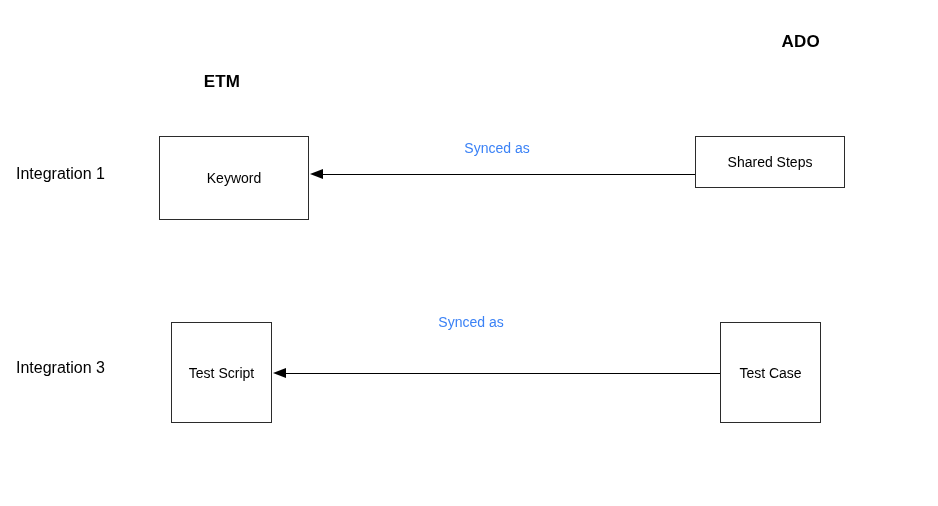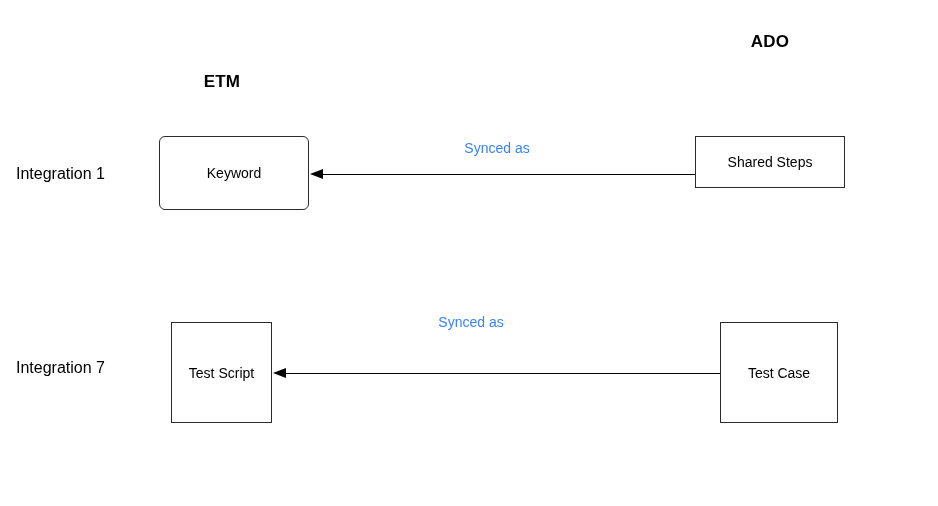--- a/index.html
+++ b/index.html
@@ -22,21 +22,21 @@
   .col-header {
     position: absolute;
     font-size: 17px;
     font-weight: bold;
     color: #000000;
     text-align: center;
     white-space: nowrap;
     letter-spacing: 0.2px;
   }
   #header-etm  { left: 172px; top: 32px; width: 100px; margin-top: 40px; }
-  #header-ado  { left: 720px; top: 32px; width: 100px; }
+  #header-ado  { left: 720px; top: 32px; width: 100px; text-align: right; }
 
   .row-label {
     position: absolute;
     font-size: 16px;
     color: #000000;
     white-space: nowrap;
     text-align: left;
   }
   #label-integration-1 { left: 16px; top: 165px; }
   #label-integration-2 { left: 16px; top: 359px; }
@@ -51,24 +51,24 @@
     justify-content: center;
   }
   .node-label {
     font-size: 14px;
     color: #000000;
     white-space: nowrap;
     text-align: center;
     line-height: 1;
   }
 
-  #box-keyword      { left: 159px; top: 136px; width: 150px; height: 74px; border-radius: 6px; }
+  #box-keyword      { left: 159px; top: 136px; width: 150px; height: 84px; }
   #box-shared-steps { left: 695px; top: 136px; width: 150px; height: 52px; }
   #box-test-script  { left: 171px; top: 322px; width: 101px; height: 101px; }
-  #box-test-case    { left: 720px; top: 322px; width: 118px; height: 101px; }
+  #box-test-case    { left: 720px; top: 322px; width: 101px; height: 101px; }
 
   .edge-line {
     position: absolute;
     height: 0;
     border-top: 1px solid #000000;
   }
   #edge-line-1 { left: 315px; top: 174px; width: 380px; }
   #edge-line-2 { left: 278px; top: 373px; width: 442px; }
 
   .arrow-head {
@@ -110,21 +110,21 @@
   <div class="node-box" id="box-shared-steps">
     <span class="node-label">Shared Steps</span>
   </div>
 
   <div class="edge-line" id="edge-line-1"></div>
 
   <div class="arrow-head" id="arrow-head-1"></div>
 
   <div class="edge-label" id="edge-label-1">Synced as</div>
 
-  <div class="row-label" id="label-integration-2">Integration 7</div>
+  <div class="row-label" id="label-integration-2">Integration 3</div>
 
   <div class="node-box" id="box-test-script">
     <span class="node-label">Test Script</span>
   </div>
 
   <div class="node-box" id="box-test-case">
     <span class="node-label">Test Case</span>
   </div>
 
   <div class="edge-line" id="edge-line-2"></div>

